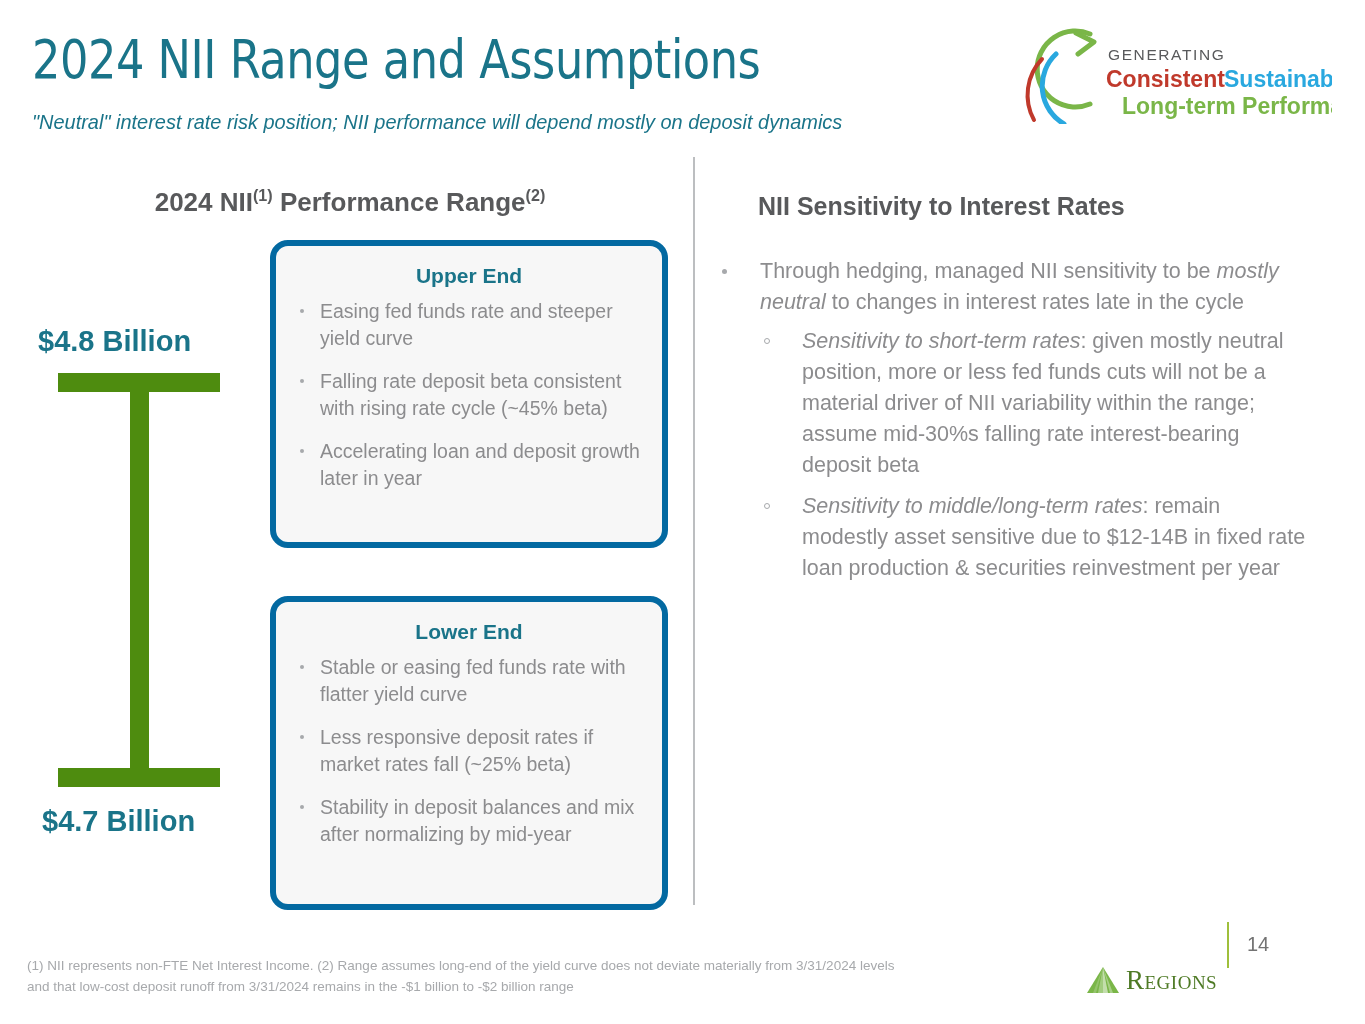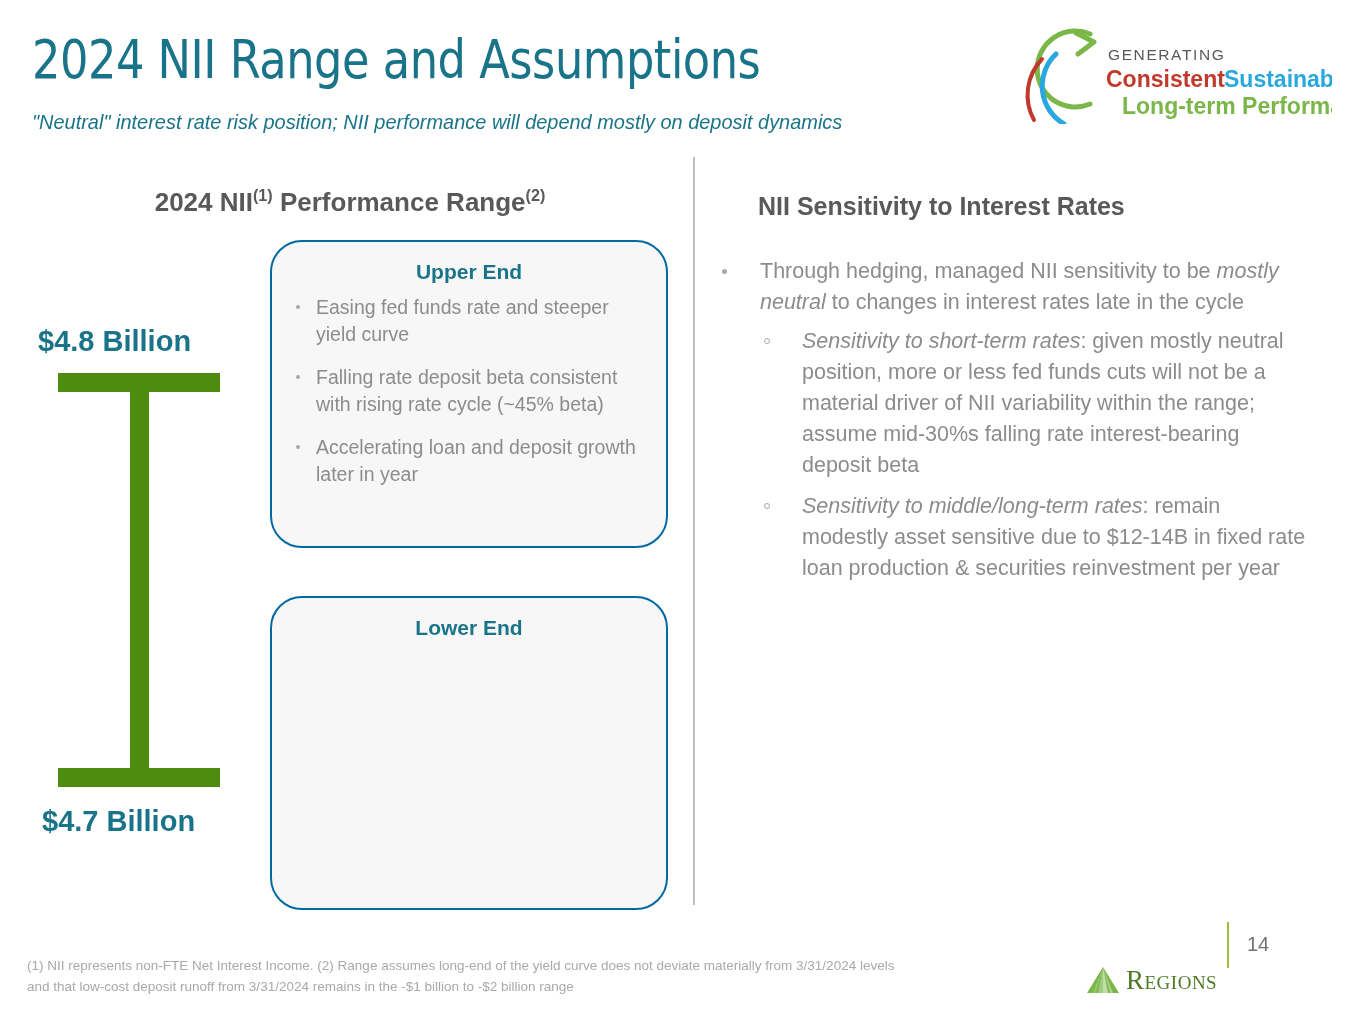--- a/index.html
+++ b/index.html
@@ -114,22 +114,22 @@
   
   #range-beam { position: absolute; left: 0; top: 0; }
   .beam-part { position: absolute; background: #4e8c0f; }
   #beam-cap-top   { left: 58px;  top: 373px; width: 162px; height: 19px; }
   #beam-cap-bottom{ left: 58px;  top: 768px; width: 162px; height: 19px; }
   #beam-stem      { left: 130px; top: 373px; width: 19px;  height: 414px; }
 
   
   .callout-box {
     position: absolute;
-    border: 2px solid #0369a1;
-    border-radius: 32px;
+    border: 6px solid #0369a1;
+    border-radius: 18px;
     background: #f7f7f7;
     box-sizing: border-box;
   }
   #box-upper { left: 270px; top: 240px; width: 398px; height: 308px; }
   #box-lower { left: 270px; top: 596px; width: 398px; height: 314px; }
 
   .box-title {
     text-align: center;
     font-size: 21px;
     font-weight: bold;
@@ -310,20 +310,25 @@
   <div class="box-title">Upper End</div>
   <ul class="box-list">
     <li>Easing fed funds rate and steeper yield curve</li>
     <li>Falling rate deposit beta consistent with rising rate cycle (~45% beta)</li>
     <li>Accelerating loan and deposit growth later in year</li>
   </ul>
 </div>
 
 <div class="callout-box" id="box-lower">
   <div class="box-title">Lower End</div>
+  <ul class="box-list">
+    <li>Stable or easing fed funds rate with flatter yield curve</li>
+    <li>Less responsive deposit rates if market rates fall (~25% beta)</li>
+    <li>Stability in deposit balances and mix after normalizing by mid-year</li>
+  </ul>
 </div>
 
 <div id="right-heading">NII Sensitivity to Interest Rates</div>
 
 <ul id="right-list">
   <li class="rl1"><span>Through hedging, managed NII sensitivity to be </span><span class="em">mostly neutral</span><span> to changes in interest rates late in the cycle</span></li>
   <ul class="rl2-group">
     <li class="rl2"><span class="em">Sensitivity to short-term rates</span><span>: given mostly neutral position, more or less fed funds cuts will not be a material driver of NII variability within the range; assume mid-30%s falling rate interest-bearing deposit beta</span></li>
     <li class="rl2"><span class="em">Sensitivity to middle/long-term rates</span><span>: remain modestly asset sensitive due to $12-14B in fixed rate loan production &amp; securities reinvestment per year</span></li>
   </ul>

